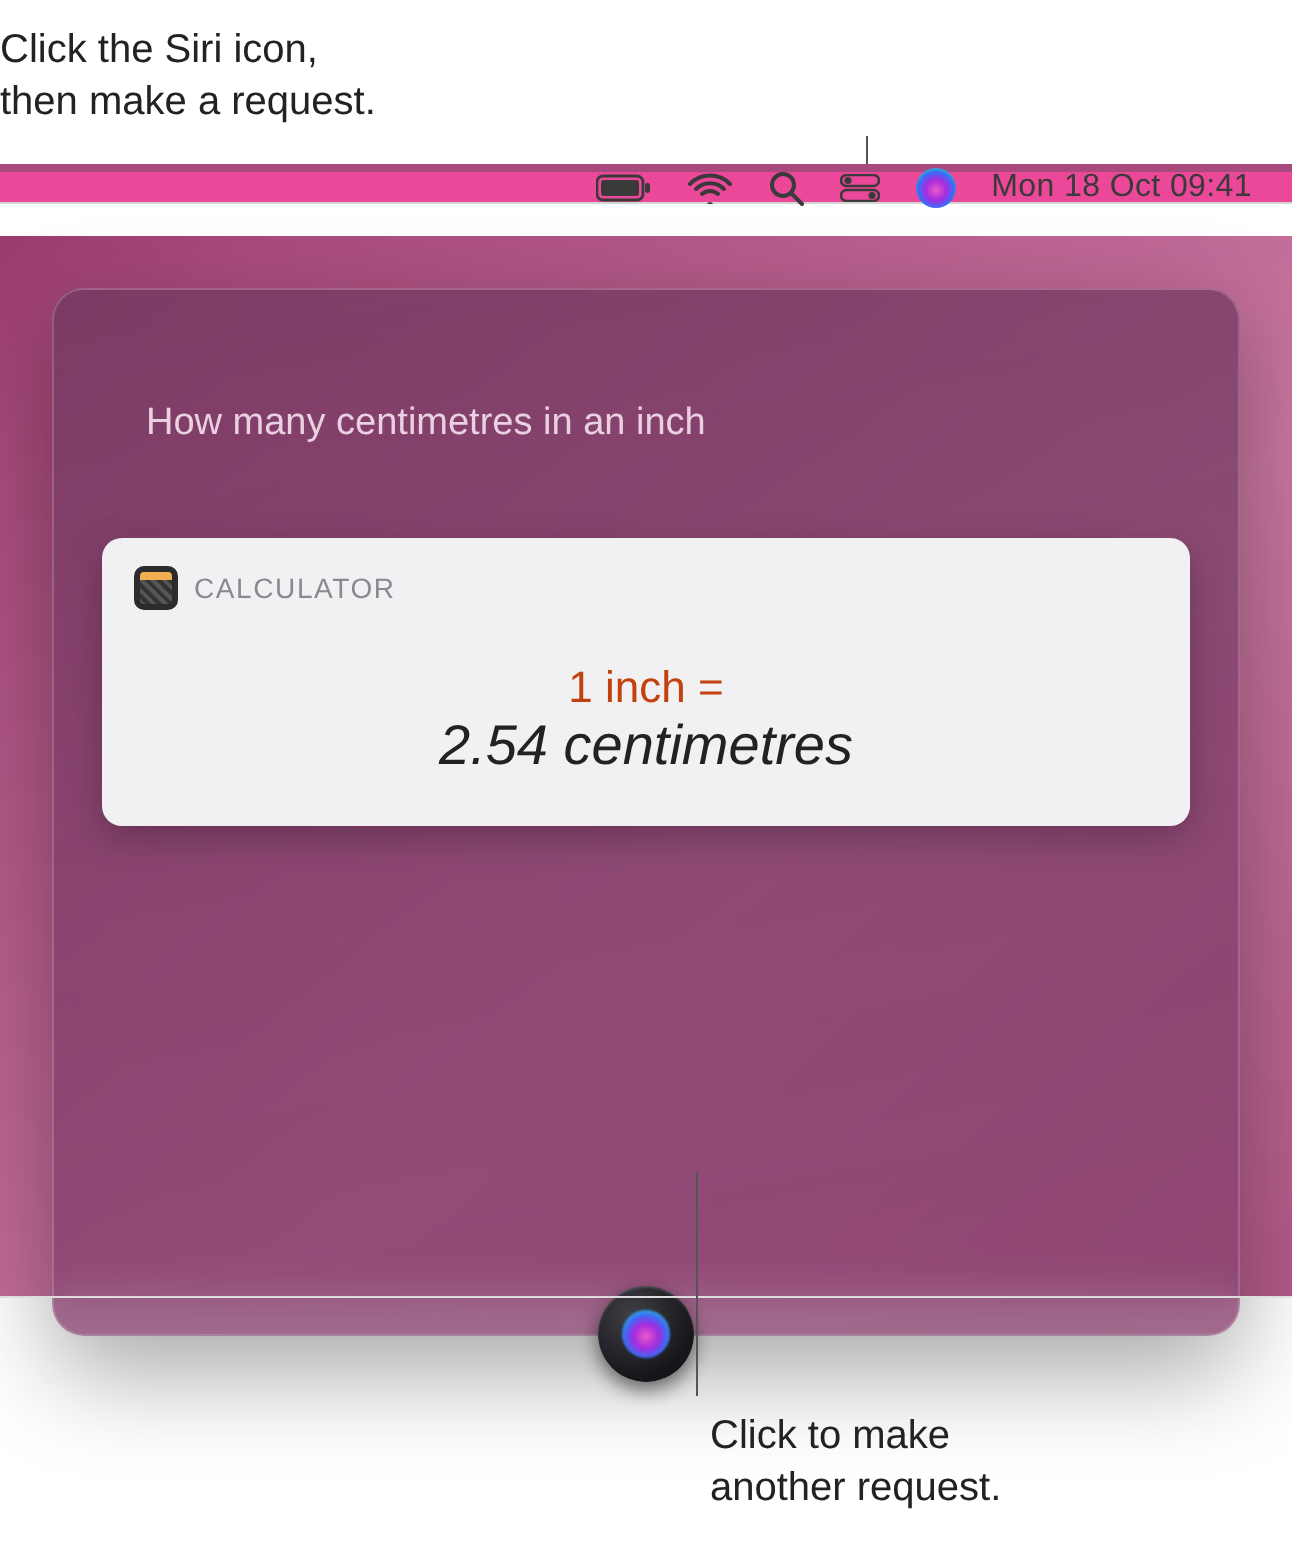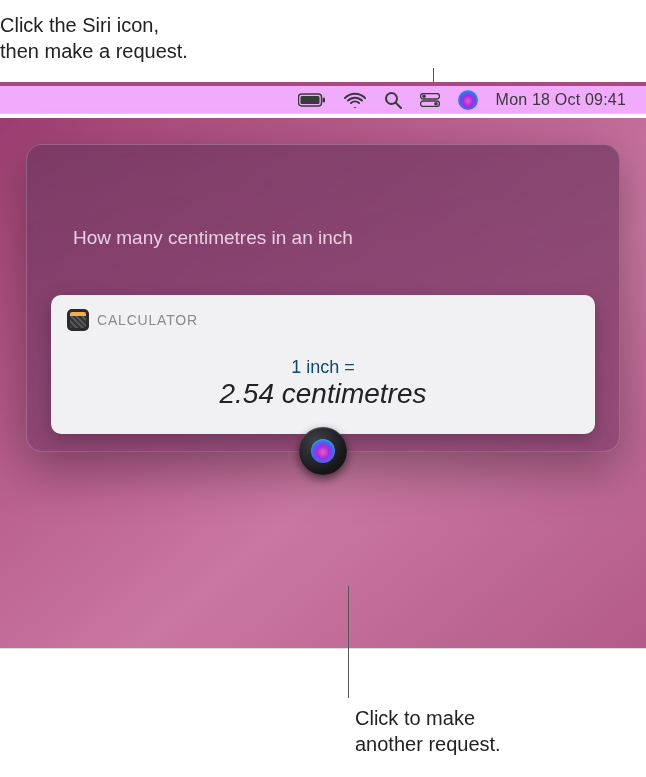--- a/index.html
+++ b/index.html
@@ -31,22 +31,22 @@
       position: absolute;
       top: 82px;
       left: 0;
       right: 0;
     }
     .menubar-border-top {
       height: 4px;
       background: #a84a7e;
     }
     .menubar {
-      height: 28px;
-      background: #f0abfc;
+      height: 16px;
+      background: #ec4899;
       display: flex;
       justify-content: flex-end;
       align-items: center;
       padding-right: 20px;
       gap: 18px;
       border-bottom: 1px solid #d5d5d5;
     }
     .menubar .icon {
       display: inline-flex;
       align-items: center;
@@ -64,24 +64,24 @@
       left: 0;
       right: 0;
       bottom: 129px;
       background: linear-gradient(140deg, #9b3c6f 0%, #a94b7c 10%, #c06896 45%, #c978a1 60%, #b45a89 100%);
       padding: 26px;
     }
     .siri-panel {
       background: linear-gradient(170deg, rgba(110,55,95,0.75), rgba(135,65,110,0.78));
       backdrop-filter: blur(10px);
       border-radius: 16px;
-      padding: 82px 24px 60px 24px;
+      padding: 56px 24px 60px 24px;
       box-shadow: 0 18px 50px rgba(0,0,0,0.35);
       position: relative;
-      height: 308px;
+      height: 524px;
       border: 0.5px solid rgba(255,255,255,0.18);
     }
     .siri-query {
       color: #ead0e0;
       font-size: 19px;
       font-weight: 400;
       padding-left: 22px;
       margin-bottom: 46px;
     }
     .answer-card {
@@ -116,22 +116,22 @@
     .card-header .app-label {
       color: #8a8a8e;
       font-size: 14px;
       letter-spacing: 0.8px;
       font-weight: 400;
     }
     .answer-text {
       text-align: center;
     }
     .answer-line1 {
-      font-size: 18px;
-      color: #0c4a6e;
+      font-size: 22px;
+      color: #c2410c;
       font-weight: 300;
     }
     .answer-line2 {
       font-size: 28px;
       color: #222;
       font-weight: 400;
       font-style: italic;
     }
     .siri-orb {
       position: absolute;

